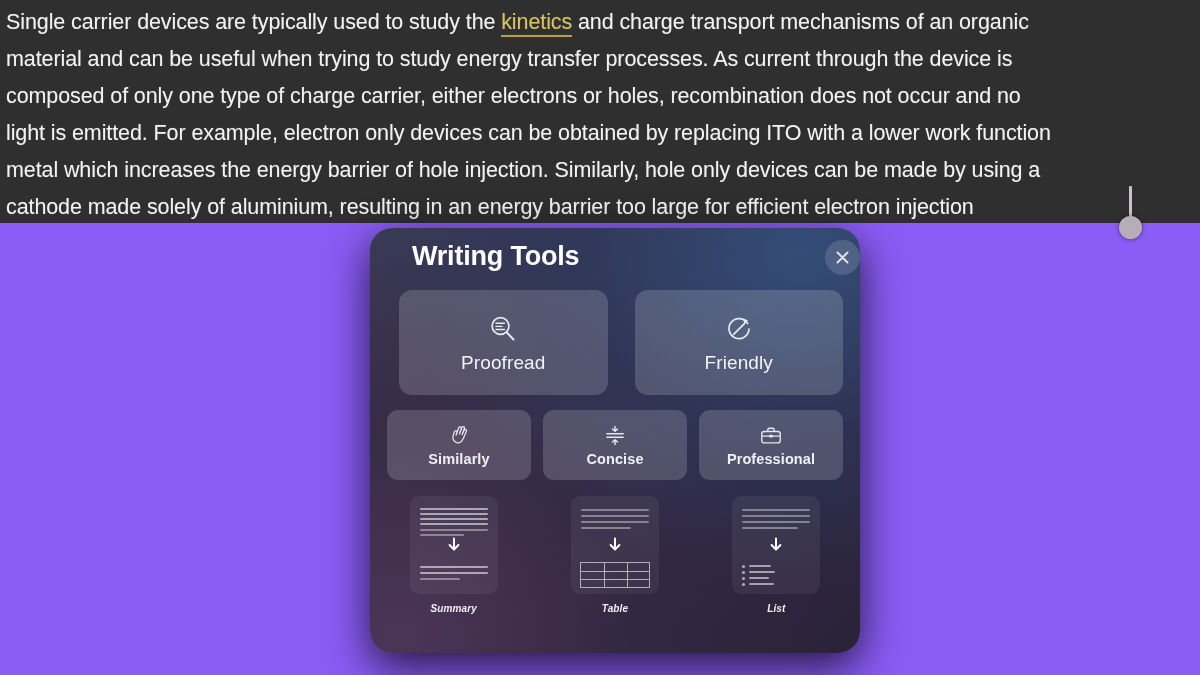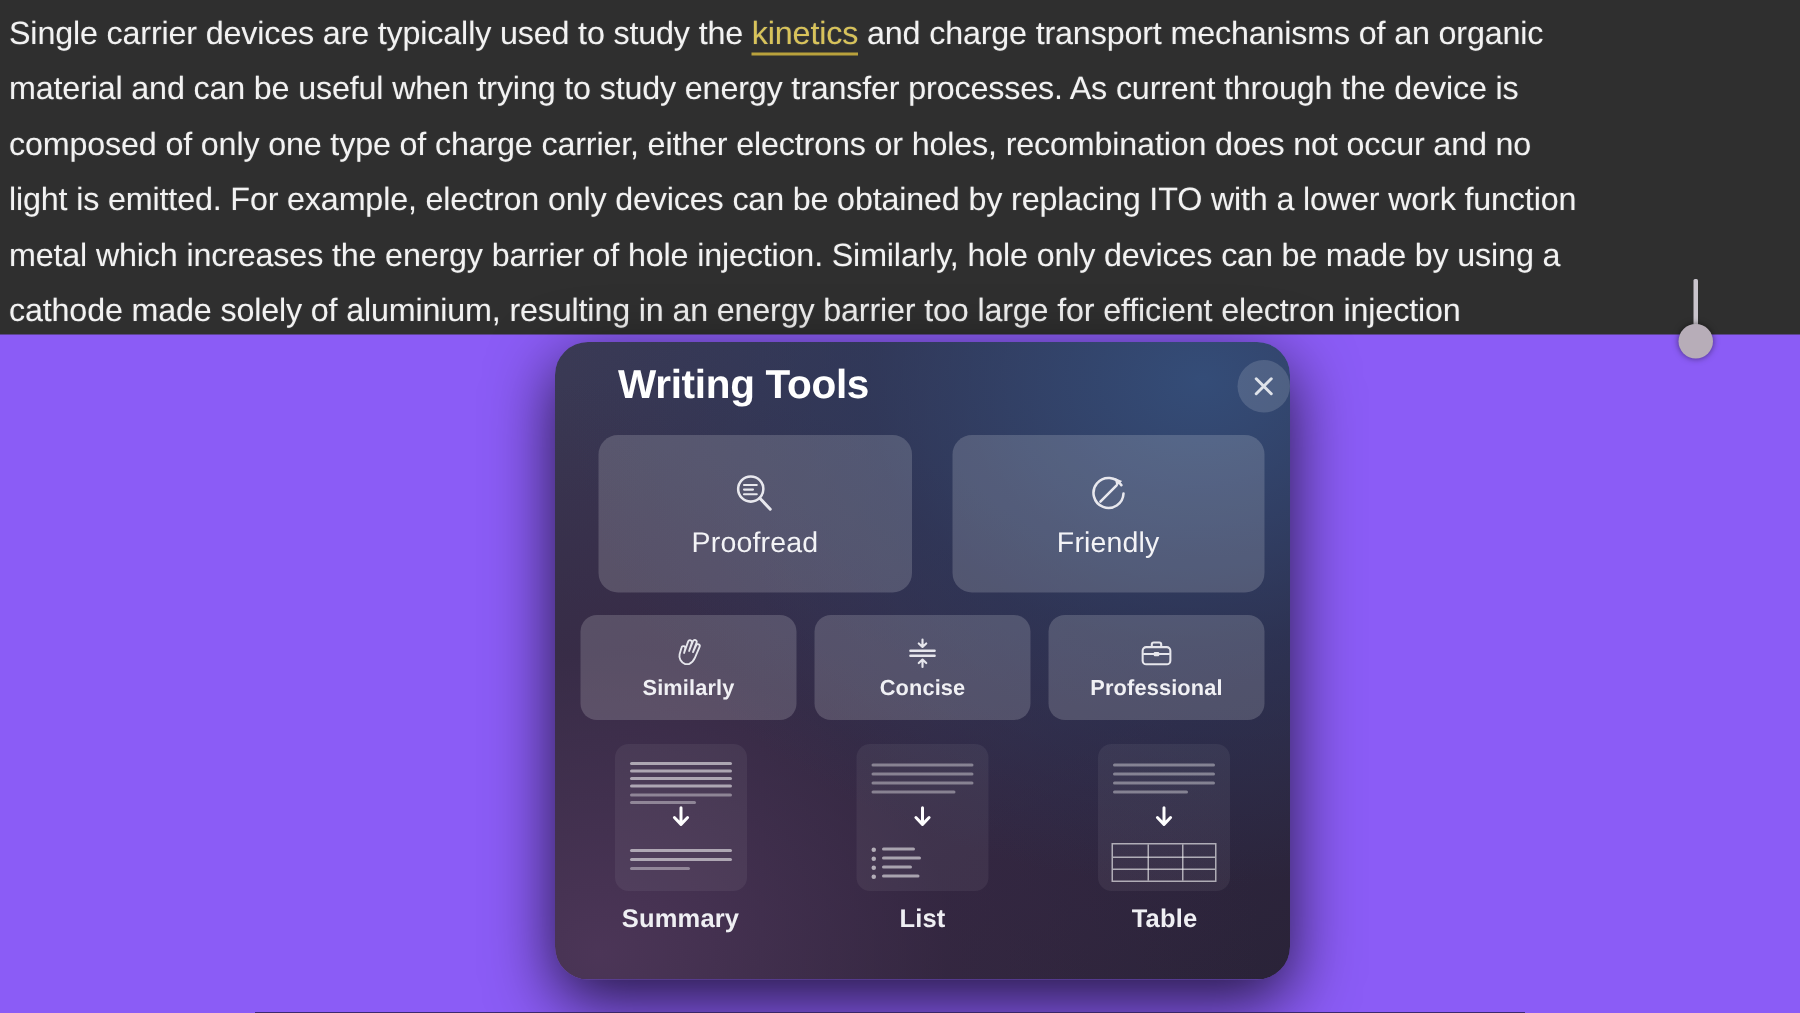--- a/index.html
+++ b/index.html
@@ -217,24 +217,25 @@
   .format-thumb {
     width: 88px;
     height: 98px;
     border-radius: 9px;
     background: rgba(255,255,255,0.06);
     position: relative;
     overflow: hidden;
   }
   .format-tile .tile-label {
     margin-top: 9px;
-    font-size: 17px;
+    font-size: 10px;
     font-weight: bold;
     color: #efeff3;
     letter-spacing: 0.1px;
+    font-style: italic;
   }
 
   
   .mini-line {
     position: absolute;
     height: 2px;
     background: rgba(255,255,255,0.55);
     border-radius: 1px;
   }
   .mini-line.faint { background: rgba(255,255,255,0.38); }
@@ -379,20 +380,41 @@
               <path d="M9 2.5 L9 13 M4.6 9 L9 13.6 L13.4 9" fill="none" stroke="#ffffff" stroke-width="2" stroke-linecap="round" stroke-linejoin="round"></path>
             </svg>
           </span>
           <div class="mini-line" style="left:10px; top:70px; width:68px;"></div>
           <div class="mini-line" style="left:10px; top:76px; width:68px;"></div>
           <div class="mini-line faint" style="left:10px; top:82px; width:40px;"></div>
         </div>
         <span class="tile-label">Summary</span>
       </div>
 
+
+      <div class="format-tile">
+        <div class="format-thumb">
+          <div class="mini-line faint" style="left:10px; top:13px; width:68px;"></div>
+          <div class="mini-line faint" style="left:10px; top:19px; width:68px;"></div>
+          <div class="mini-line faint" style="left:10px; top:25px; width:68px;"></div>
+          <div class="mini-line faint" style="left:10px; top:31px; width:50px;"></div>
+          <span class="mini-arrow">
+            <svg width="18" height="18" viewBox="0 0 18 18">
+              <path d="M9 2.5 L9 13 M4.6 9 L9 13.6 L13.4 9" fill="none" stroke="#ffffff" stroke-width="2" stroke-linecap="round" stroke-linejoin="round"></path>
+            </svg>
+          </span>
+          <div class="mini-table">
+            <div class="tcol" style="left:23px;"></div>
+            <div class="tcol" style="left:46px;"></div>
+            <div class="trow" style="top:8px;"></div>
+            <div class="trow" style="top:16px;"></div>
+          </div>
+        </div>
+        <span class="tile-label">Table</span>
+      </div>
 
       <div class="format-tile">
         <div class="format-thumb">
           <div class="mini-line faint" style="left:10px; top:13px; width:68px;"></div>
           <div class="mini-line faint" style="left:10px; top:19px; width:68px;"></div>
           <div class="mini-line faint" style="left:10px; top:25px; width:68px;"></div>
           <div class="mini-line faint" style="left:10px; top:31px; width:56px;"></div>
           <span class="mini-arrow">
             <svg width="18" height="18" viewBox="0 0 18 18">
               <path d="M9 2.5 L9 13 M4.6 9 L9 13.6 L13.4 9" fill="none" stroke="#ffffff" stroke-width="2" stroke-linecap="round" stroke-linejoin="round"></path>
@@ -403,36 +425,15 @@
           <div class="mini-bullet" style="left:10px; top:75px;"></div>
           <div class="mini-line" style="left:17px; top:75px; width:26px;"></div>
           <div class="mini-bullet" style="left:10px; top:81px;"></div>
           <div class="mini-line" style="left:17px; top:81px; width:20px;"></div>
           <div class="mini-bullet" style="left:10px; top:87px;"></div>
           <div class="mini-line" style="left:17px; top:87px; width:25px;"></div>
         </div>
         <span class="tile-label">List</span>
       </div>
 
-      <div class="format-tile">
-        <div class="format-thumb">
-          <div class="mini-line faint" style="left:10px; top:13px; width:68px;"></div>
-          <div class="mini-line faint" style="left:10px; top:19px; width:68px;"></div>
-          <div class="mini-line faint" style="left:10px; top:25px; width:68px;"></div>
-          <div class="mini-line faint" style="left:10px; top:31px; width:50px;"></div>
-          <span class="mini-arrow">
-            <svg width="18" height="18" viewBox="0 0 18 18">
-              <path d="M9 2.5 L9 13 M4.6 9 L9 13.6 L13.4 9" fill="none" stroke="#ffffff" stroke-width="2" stroke-linecap="round" stroke-linejoin="round"></path>
-            </svg>
-          </span>
-          <div class="mini-table">
-            <div class="tcol" style="left:23px;"></div>
-            <div class="tcol" style="left:46px;"></div>
-            <div class="trow" style="top:8px;"></div>
-            <div class="trow" style="top:16px;"></div>
-          </div>
-        </div>
-        <span class="tile-label">Table</span>
-      </div>
-
     </div>
   </div>
 </div>
 
 </body></html>

